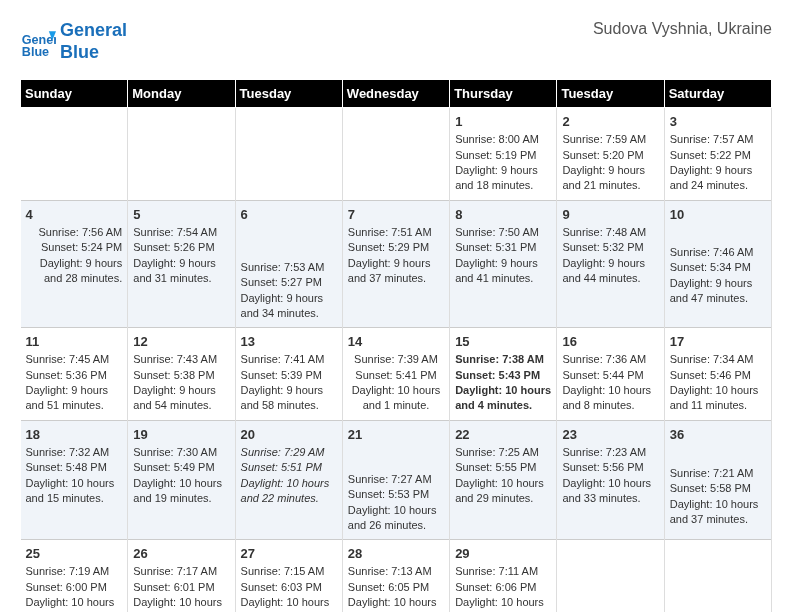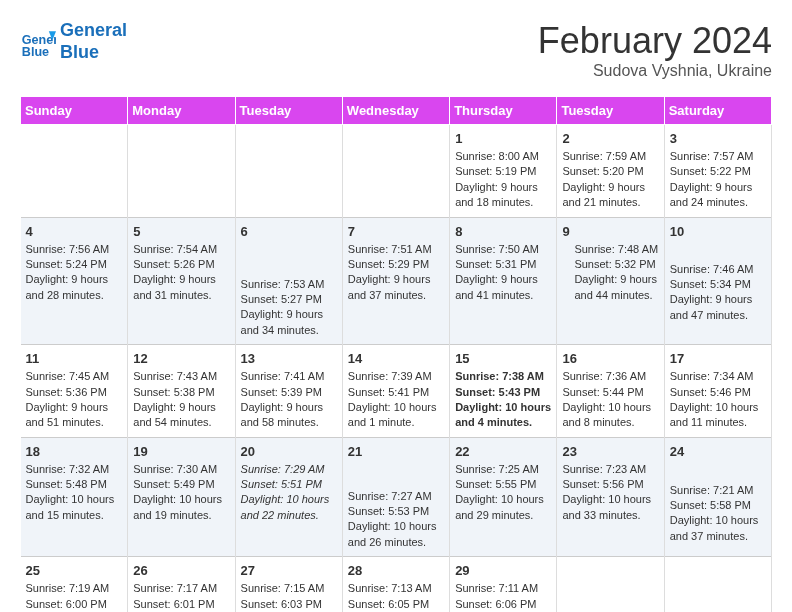--- a/index.html
+++ b/index.html
@@ -34,21 +34,21 @@
     .subtitle {
       font-size: 16px;
       color: #555;
     }
     table {
       width: 100%;
       border-collapse: collapse;
       table-layout: fixed;
     }
     thead tr {
-      background-color: #d946ef;
+      background-color: #000000;
     }
     thead th {
       color: #fff;
       font-size: 13px;
       font-weight: bold;
       padding: 6px 4px;
       text-align: left;
       border: 1px solid #fff;
     }
     tbody tr {
@@ -85,21 +85,20 @@
       <text x="2" y="22" font-size="14" font-weight="bold" fill="#1a6fba">General</text>
       <text x="2" y="36" font-size="14" font-weight="bold" fill="#1a6fba">Blue</text>
       <polygon points="32,8 40,8 36,18" fill="#1a9be8"></polygon>
     </svg>
     <div style="font-size:18px;font-weight:bold;color:#1a6fba;line-height:1.2;">
       <div>General</div>
       <div>Blue</div>
     </div>
   </div>
   <div class="title-block">
-    <div class="month-title">February 2024</div>
     <div class="subtitle">Sudova Vyshnia, Ukraine</div>
   </div>
 </div>
 
 <table>
   <thead>
     <tr>
     <th>Sunday</th>
         <th>Monday</th>
         <th>Tuesday</th>
@@ -133,21 +132,21 @@
           <span class="day-num">3</span>
           <div class="day-info" style="white-space: pre-line;">Sunrise: 7:57 AM
 Sunset: 5:22 PM
 Daylight: 9 hours
 and 24 minutes.</div>
         </td>
       </tr>
       <tr>
         <td>
           <span class="day-num">4</span>
-          <div class="day-info" style="white-space: pre-line;">Sunrise: 7:56 AM
+          <div class="day-info" style="white-space: pre-line; text-align: right;">Sunrise: 7:56 AM
 Sunset: 5:24 PM
 Daylight: 9 hours
 and 28 minutes.</div>
         </td>
         <td>
           <span class="day-num">5</span>
           <div class="day-info" style="white-space: pre-line;">Sunrise: 7:54 AM
 Sunset: 5:26 PM
 Daylight: 9 hours
 and 31 minutes.</div>
@@ -168,21 +167,21 @@
         </td>
         <td>
           <span class="day-num">8</span>
           <div class="day-info" style="white-space: pre-line;">Sunrise: 7:50 AM
 Sunset: 5:31 PM
 Daylight: 9 hours
 and 41 minutes.</div>
         </td>
         <td>
           <span class="day-num">9</span>
-          <div class="day-info" style="white-space: pre-line; margin-left: 12px;">Sunrise: 7:48 AM
+          <div class="day-info" style="white-space: pre-line;">Sunrise: 7:48 AM
 Sunset: 5:32 PM
 Daylight: 9 hours
 and 44 minutes.</div>
         </td>
         <td>
           <span class="day-num">10</span>
           <div class="day-info" style="white-space: pre-line; margin-top: 23px;">Sunrise: 7:46 AM
 Sunset: 5:34 PM
 Daylight: 9 hours
 and 47 minutes.</div>
@@ -205,21 +204,21 @@
         </td>
         <td>
           <span class="day-num">13</span>
           <div class="day-info" style="white-space: pre-line;">Sunrise: 7:41 AM
 Sunset: 5:39 PM
 Daylight: 9 hours
 and 58 minutes.</div>
         </td>
         <td>
           <span class="day-num">14</span>
-          <div class="day-info" style="white-space: pre-line;">Sunrise: 7:39 AM
+          <div class="day-info" style="white-space: pre-line; text-align: center;">Sunrise: 7:39 AM
 Sunset: 5:41 PM
 Daylight: 10 hours
 and 1 minute.</div>
         </td>
         <td>
           <span class="day-num">15</span>
           <div class="day-info" style="white-space: pre-line; font-weight: bold;">Sunrise: 7:38 AM
 Sunset: 5:43 PM
 Daylight: 10 hours
 and 4 minutes.</div>
@@ -276,21 +275,21 @@
 and 29 minutes.</div>
         </td>
         <td>
           <span class="day-num">23</span>
           <div class="day-info" style="white-space: pre-line;">Sunrise: 7:23 AM
 Sunset: 5:56 PM
 Daylight: 10 hours
 and 33 minutes.</div>
         </td>
         <td>
-          <span class="day-num">24</span>
+          <span class="day-num">36</span>
           <div class="day-info" style="white-space: pre-line; margin-top: 24px;">Sunrise: 7:21 AM
 Sunset: 5:58 PM
 Daylight: 10 hours
 and 37 minutes.</div>
         </td>
       </tr>
       <tr>
         <td>
           <span class="day-num">25</span>
           <div class="day-info" style="white-space: pre-line;">Sunrise: 7:19 AM

